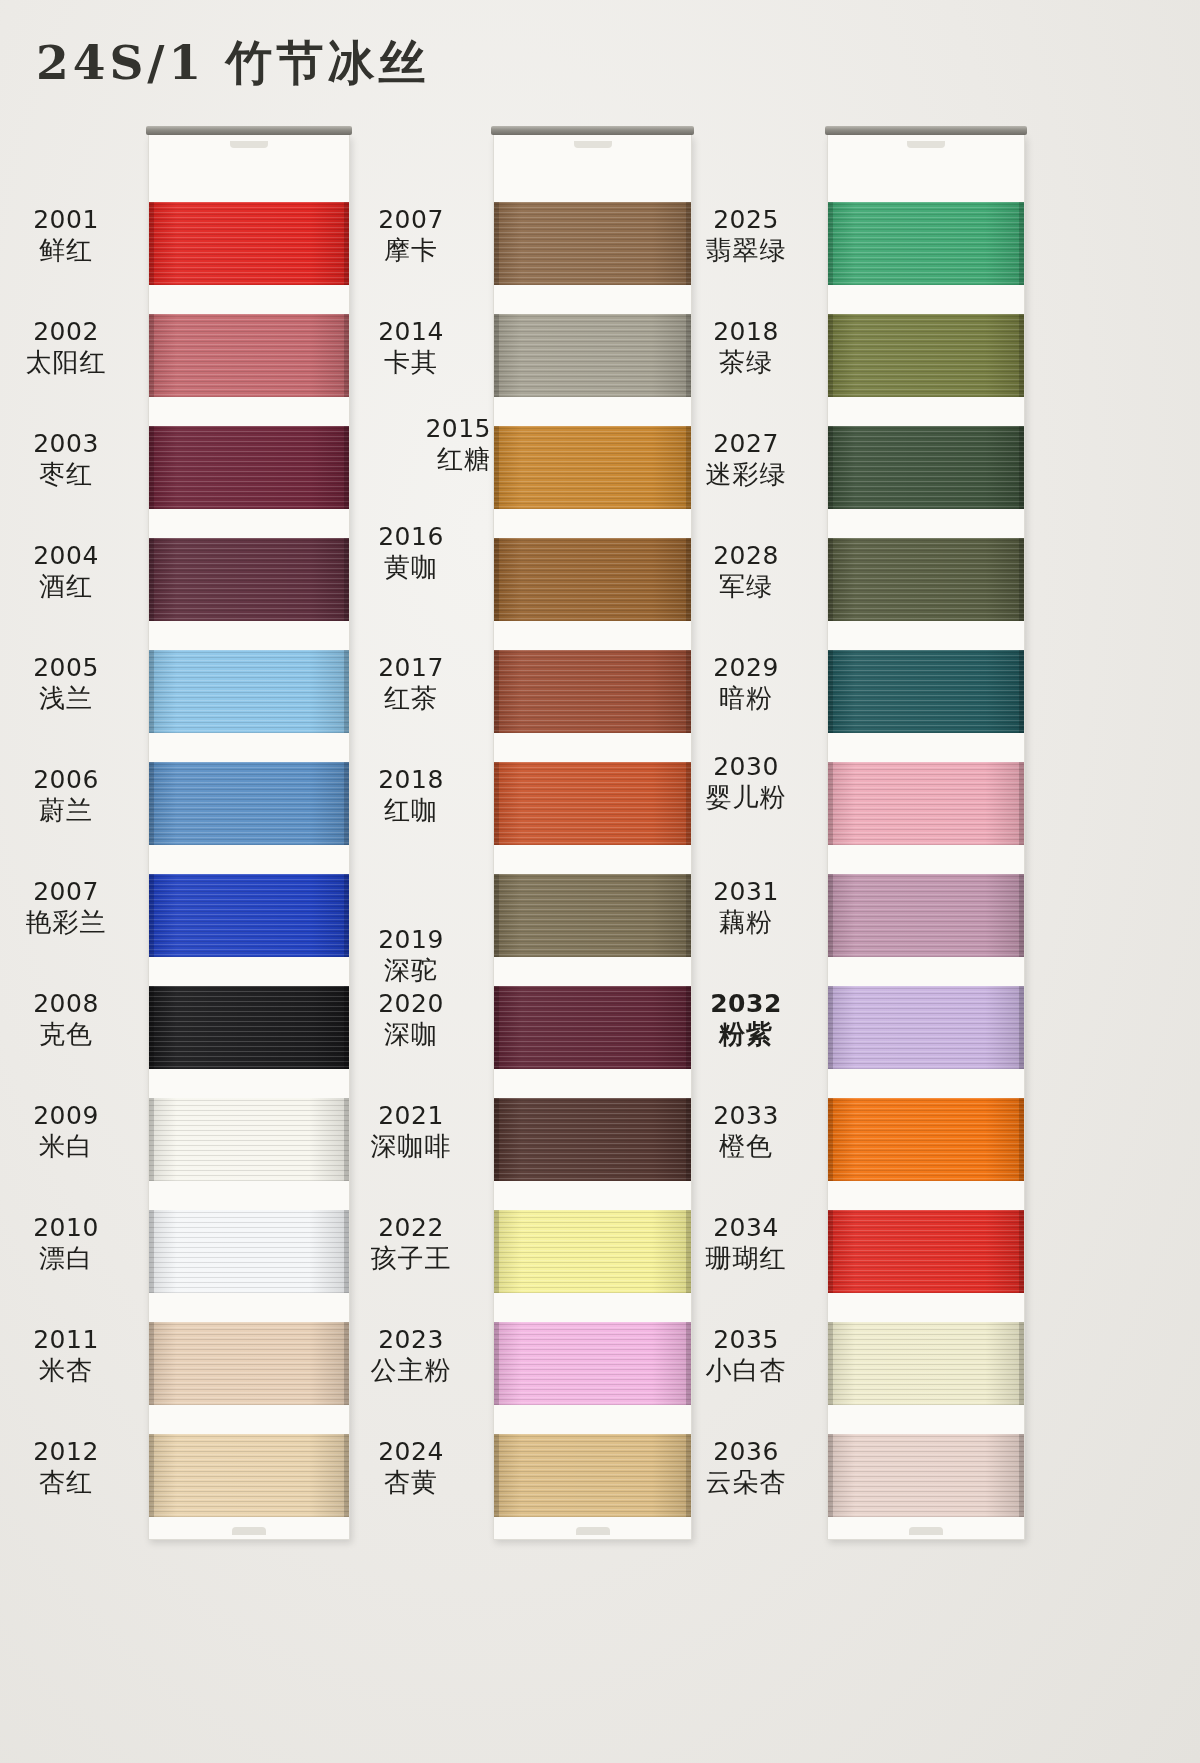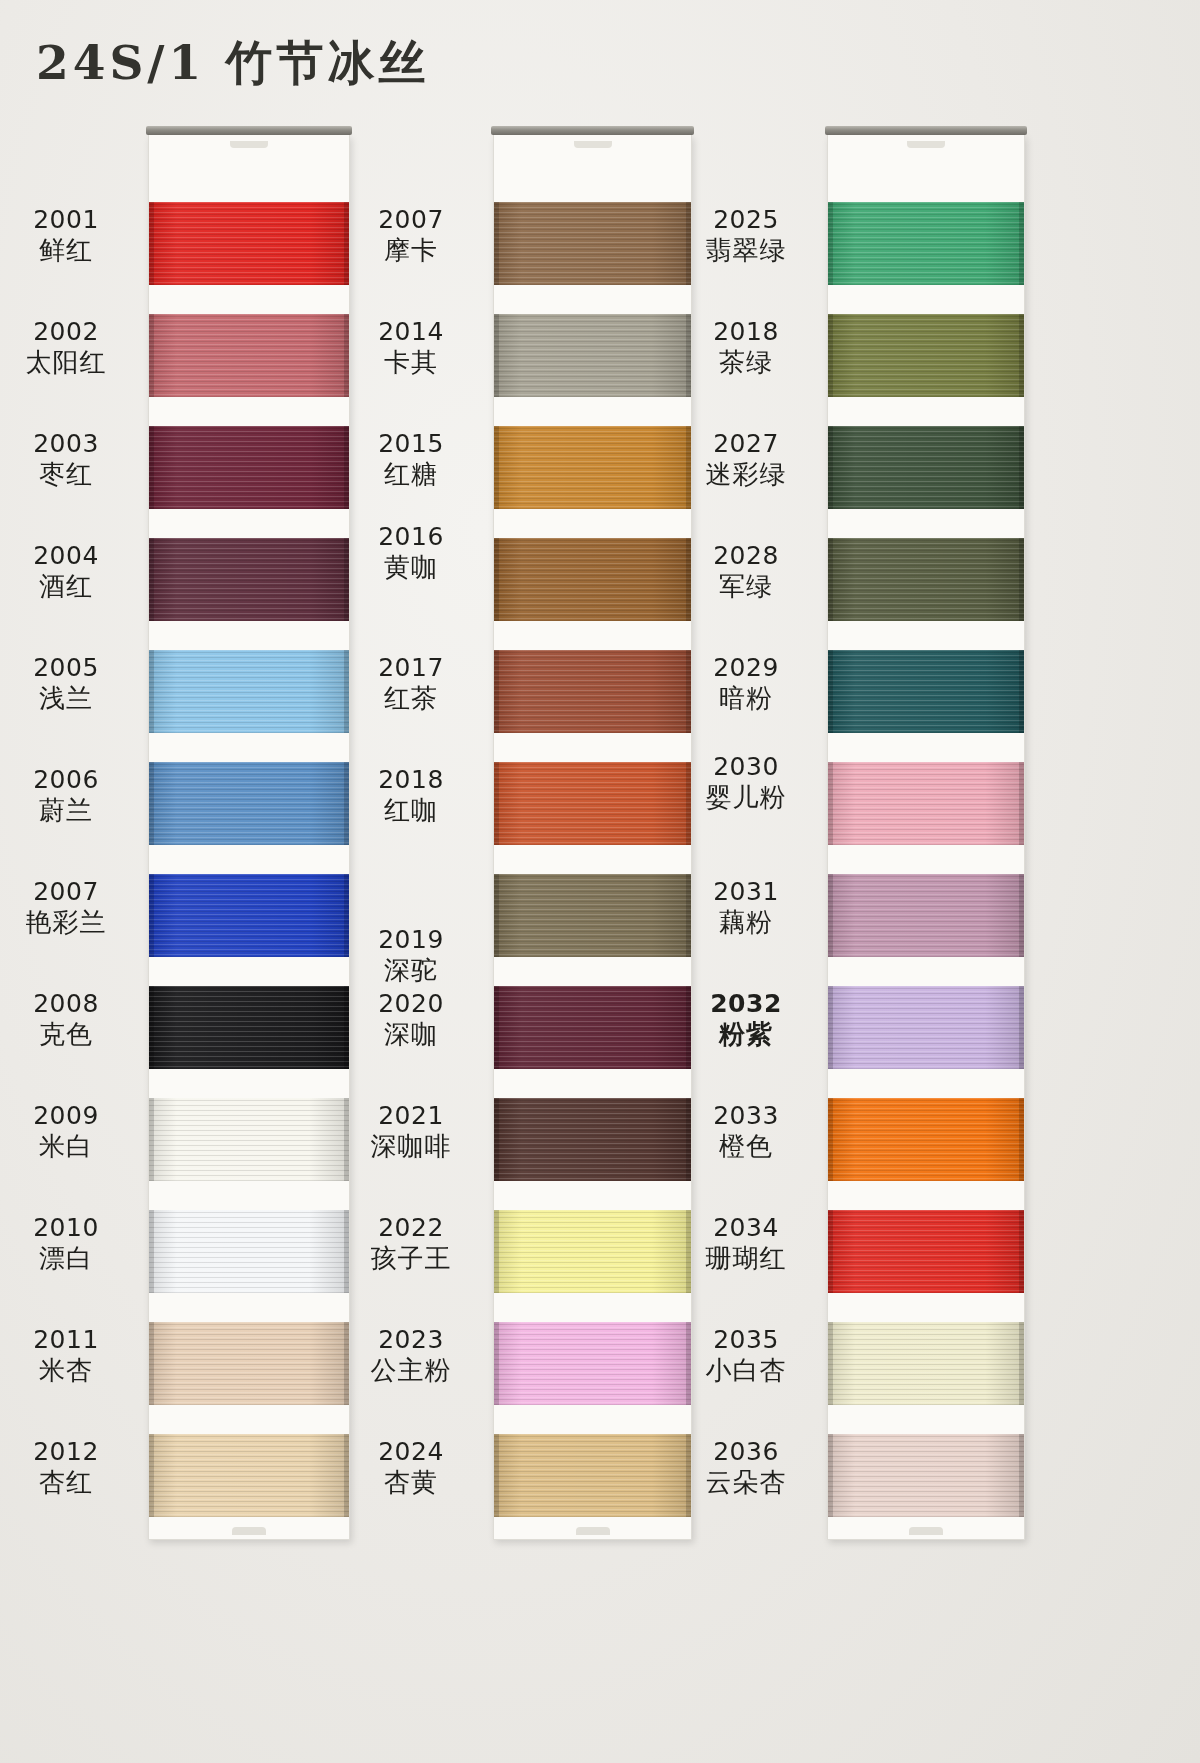--- a/index.html
+++ b/index.html
@@ -233,21 +233,21 @@
     </div>
   <div class="labels lab-2">
       <div class="label" style="top: 71px;">
         <span class="code">2007</span>
         <span class="name">摩卡</span>
       </div>
       <div class="label" style="top: 183px; text-align: center;">
         <span class="code">2014</span>
         <span class="name">卡其</span>
       </div>
-      <div class="label" style="top: 295px;">
+      <div class="label" style="top: 280px; text-align: right;">
         <span class="code">2015</span>
         <span class="name">红糖</span>
       </div>
       <div class="label" style="top: 388px;">
         <span class="code">2016</span>
         <span class="name">黄咖</span>
       </div>
       <div class="label" style="top: 519px;">
         <span class="code">2017</span>
         <span class="name">红茶</span>

